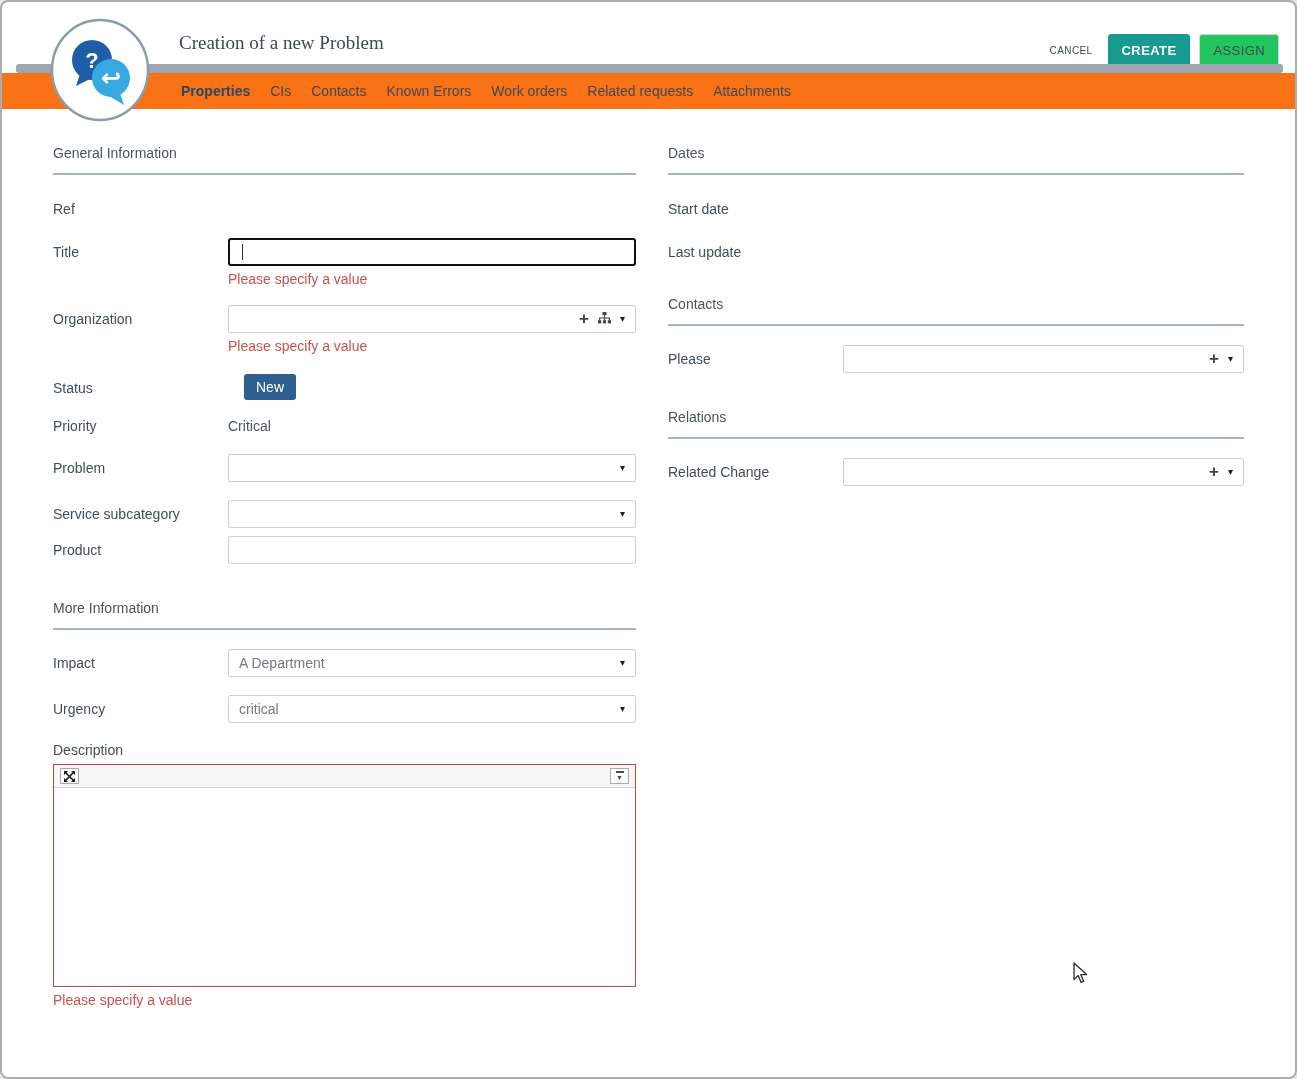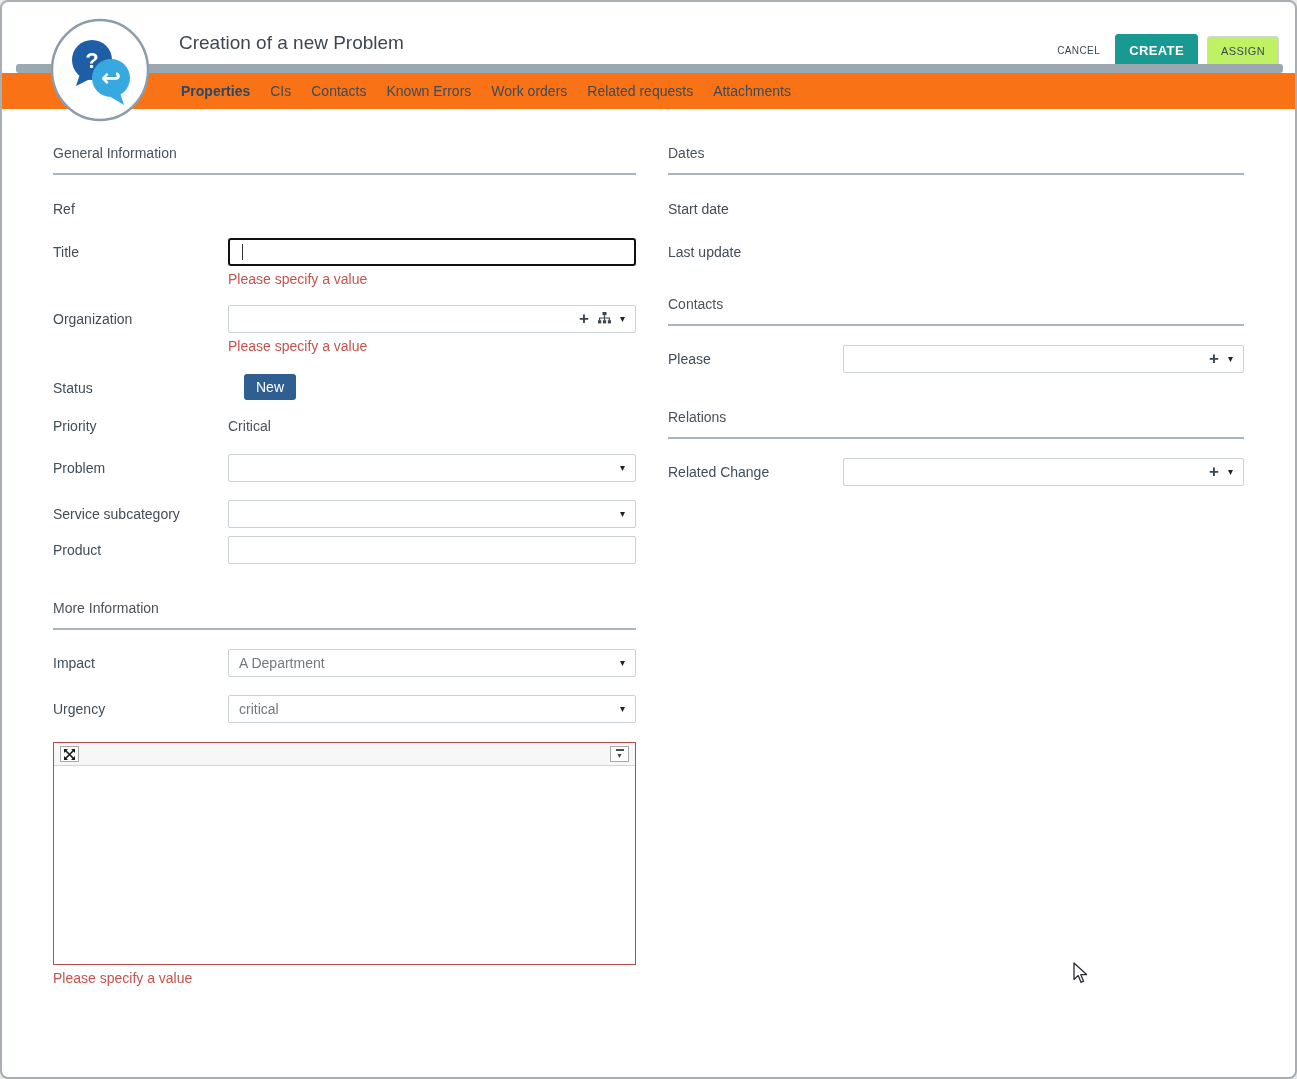--- a/index.html
+++ b/index.html
@@ -7,38 +7,38 @@
   body { font-family:"Liberation Sans","DejaVu Sans",sans-serif; }
 
   .page {
     position:relative; width:1297px; height:1079px; margin:0 auto;
     background:#fff; border:2px solid #a9aeb2; border-radius:8px; overflow:hidden;
   }
 
   
   .page-title {
     position:absolute; left:177px; top:30px;
-    font-size:19px; color:#3d4852;
+    font-size:19px; color:#3d4852;font-family:Liberation Serif, serif;
   }
   .header-actions {
     position:absolute; right:16px; top:32px;
     display:flex; align-items:center; gap:9px;
   }
   .btn-text {
     font-size:10px; letter-spacing:.4px; color:#3c4853;
     background:none; border:none; padding:8px 6px; cursor:pointer;
     font-family:inherit;
   }
   .btn-primary {
     font-size:13px; letter-spacing:.4px; color:#fff; background:#189a92;
     border:1px solid #189a92; border-radius:3px; padding:8px 13px; cursor:pointer;
     font-family:inherit; font-weight:bold;
   }
   .btn-secondary {
-    font-size:11px; letter-spacing:.4px; color:#3c4853; background:#bef264;
+    font-size:13px; letter-spacing:.4px; color:#3c4853; background:#22c55e;
     border:1px solid #cfd4d8; border-radius:3px; padding:8px 13px; cursor:pointer;
     font-family:inherit;
   }
 
   .gray-bar {
     position:absolute; top:62px; left:14px; right:12px; height:9px;
     background:#9ba8b2; border-radius:3px;
   }
   .tab-row {
     position:absolute; top:71px; left:0; right:0; height:36px;
@@ -269,20 +269,21 @@
         <div class="field row-urgency">
           <div class="field-label">Urgency</div>
           <div class="field-control">
             <div class="select">
               <span class="value">critical</span>
               <span class="caret">▾</span>
             </div>
           </div>
         </div>
 
+        <div class="desc-label">Description</div>
         <div class="editor">
           <div class="editor-toolbar">
             <div class="tool-btn">
               <svg width="11" height="11" viewBox="0 0 11 11">
                 <path d="M1 1 L10 10 M10 1 L1 10" stroke="#1a1a1a" stroke-width="1.6"></path>
                 <path d="M0 0 L4 0 L0 4 Z M11 0 L11 4 L7 0 Z M0 11 L0 7 L4 11 Z M11 11 L7 11 L11 7 Z" fill="#1a1a1a"></path>
               </svg>
             </div>
             <div class="tool-btn">
               <span class="combo-glyph">

